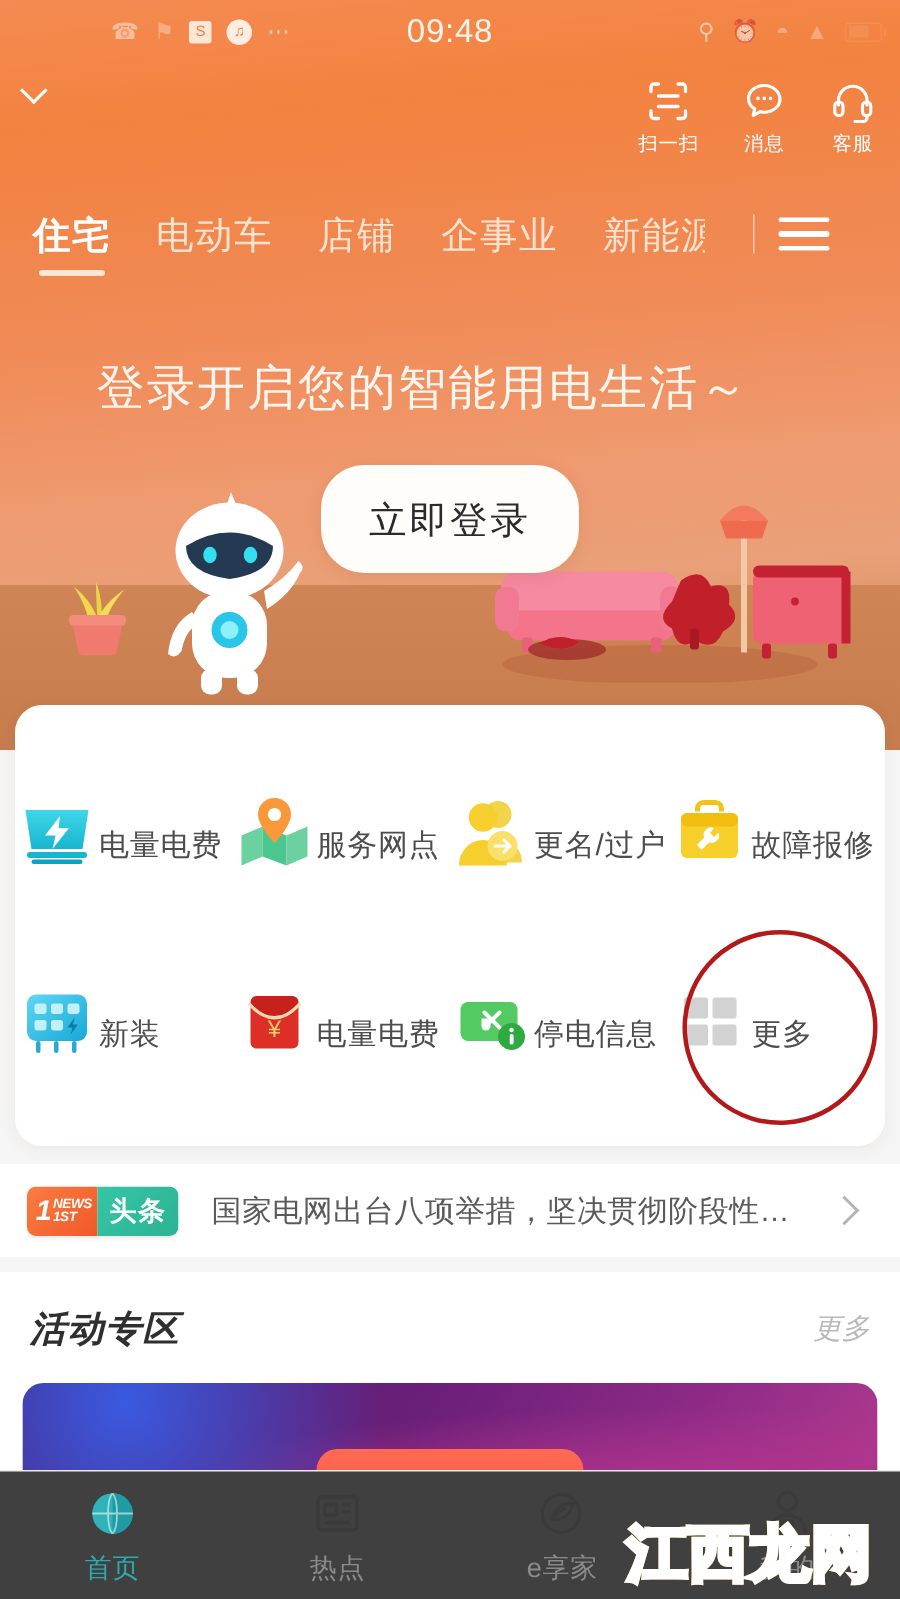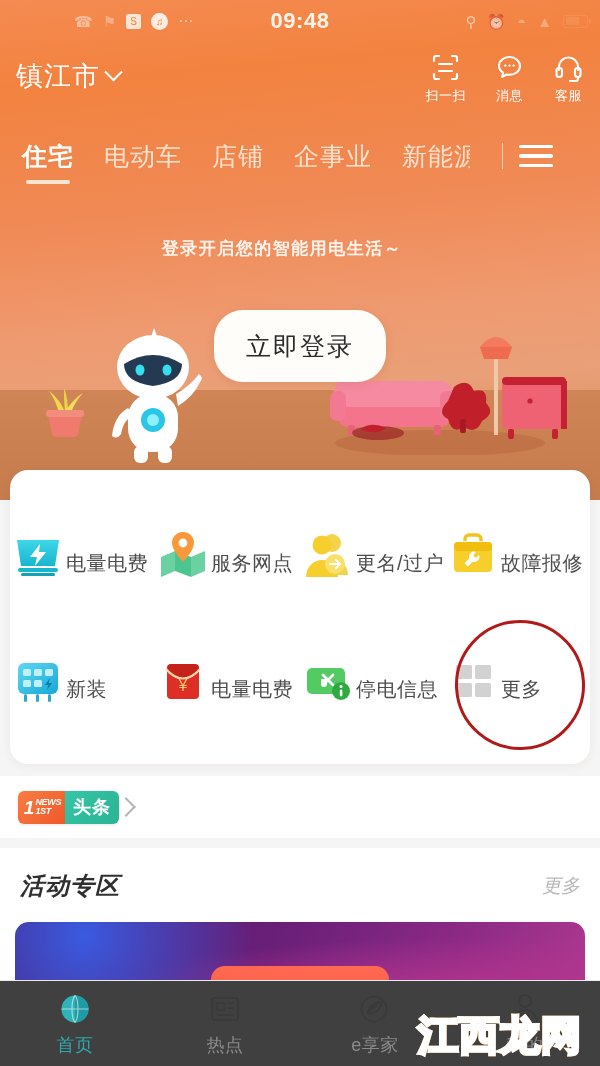--- a/index.html
+++ b/index.html
@@ -36,21 +36,21 @@
     font-size:10px; display:flex; align-items:center; justify-content:center;
     opacity:.95; font-weight:bold;
   }
   .sb-sq {
     width:15px; height:15px; border-radius:2px; background:#fff1e4; color:#ee7f3e;
     font-size:10px; display:flex; align-items:center; justify-content:center; opacity:.9;
   }
   .sb-dots { letter-spacing:2px; font-size:15px; opacity:.75; color:#ffe8d9; }
   .sb-time {
     position:absolute; left:50%; transform:translateX(-50%);
-    font-size:22px; color:#fff4ea; letter-spacing:.5px;font-weight:bold;
+    font-size:22px; color:#fff4ea; letter-spacing:.5px;
   }
   .sb-right { position:absolute; right:12px; display:flex; align-items:center; gap:11px; }
   .sb-right .sb-ico { opacity:.55; }
   .sb-faint { opacity:.3 !important; }
   .batt {
     width:25px; height:13px; border:1.5px solid rgba(255,235,220,.35); border-radius:3px;
     position:relative;
   }
   .batt:after {
     content:""; position:absolute; right:-4px; top:3.5px; width:2px; height:5px;
@@ -91,21 +91,21 @@
     background:#ffe6d3; border-radius:2px;
   }
   .tab.clipped { overflow:hidden; max-width:68px; }
   .tab-sep { width:1px; height:26px; background:rgba(255,255,255,.55); margin:0 14px 0 2px; }
   .burger { display:flex; flex-direction:column; gap:6px; cursor:pointer; margin-left:2px; }
   .burger span { display:block; width:34px; height:3.5px; background:#fff; border-radius:2px; }
 
   
   .hero-title {
     position:absolute; top:237px; width:564px; text-align:center; z-index:12;
-    font-size:17px; color:#fff5ee; letter-spacing:1.5px;font-weight:bold;
+    font-size:32px; color:#fff5ee; letter-spacing:1.5px;
   }
   .login-btn {
     position:absolute; left:214px; top:310px; width:172px; height:72px; z-index:12;
     background:#fffdfa; border-radius:29px; display:flex; align-items:center; justify-content:center;
     font-size:25px; color:#2b2b2b; letter-spacing:2px; cursor:pointer;
     box-shadow:0 2px 10px rgba(150,60,20,.13);
   }
 
   
   .plant { position:absolute; left:40px; top:378px; width:50px; height:60px; z-index:8; }
@@ -287,21 +287,20 @@
       <span class="sb-ico sb-faint">◓</span>
       <span class="sb-ico sb-faint">▲</span>
       <span class="batt sb-faint">
           <i></i>
         </span>
     </div>
   </div>
 
   <div class="appbar">
     <div class="city">
-      <span class="city-name">镇江市</span>
       <span class="chev-d"></span>
     </div>
     <div class="hdr-actions">
 
       <div class="hdr-act">
         <span class="ico-box">
           <svg viewBox="0 0 31 31" width="31" height="31" fill="none" stroke="#ffffff" stroke-width="2.2" stroke-linecap="round">
             <path d="M4 9V6a2 2 0 0 1 2-2h3"></path>
               <path d="M22 4h3a2 2 0 0 1 2 2v3"></path>
             <path d="M27 22v3a2 2 0 0 1-2 2h-3"></path>
@@ -488,20 +487,21 @@
     <div class="news-badge">
       <div class="nb-l">
         <span class="big">1</span>
         <span class="stk">
           <span>NEWS</span>
           <span>1ST</span>
         </span>
       </div>
       <div class="nb-r">头条</div>
     </div>
+    <div class="news-text">国家电网出台八项举措，坚决贯彻阶段性…</div>
     <div class="chev-r"></div>
   </div>
 
   <div class="section">
     <div class="section-hd">
       <span class="section-title">活动专区</span>
       <span class="section-more">更多</span>
     </div>
     <div class="promo">
       <div class="promo-card">

